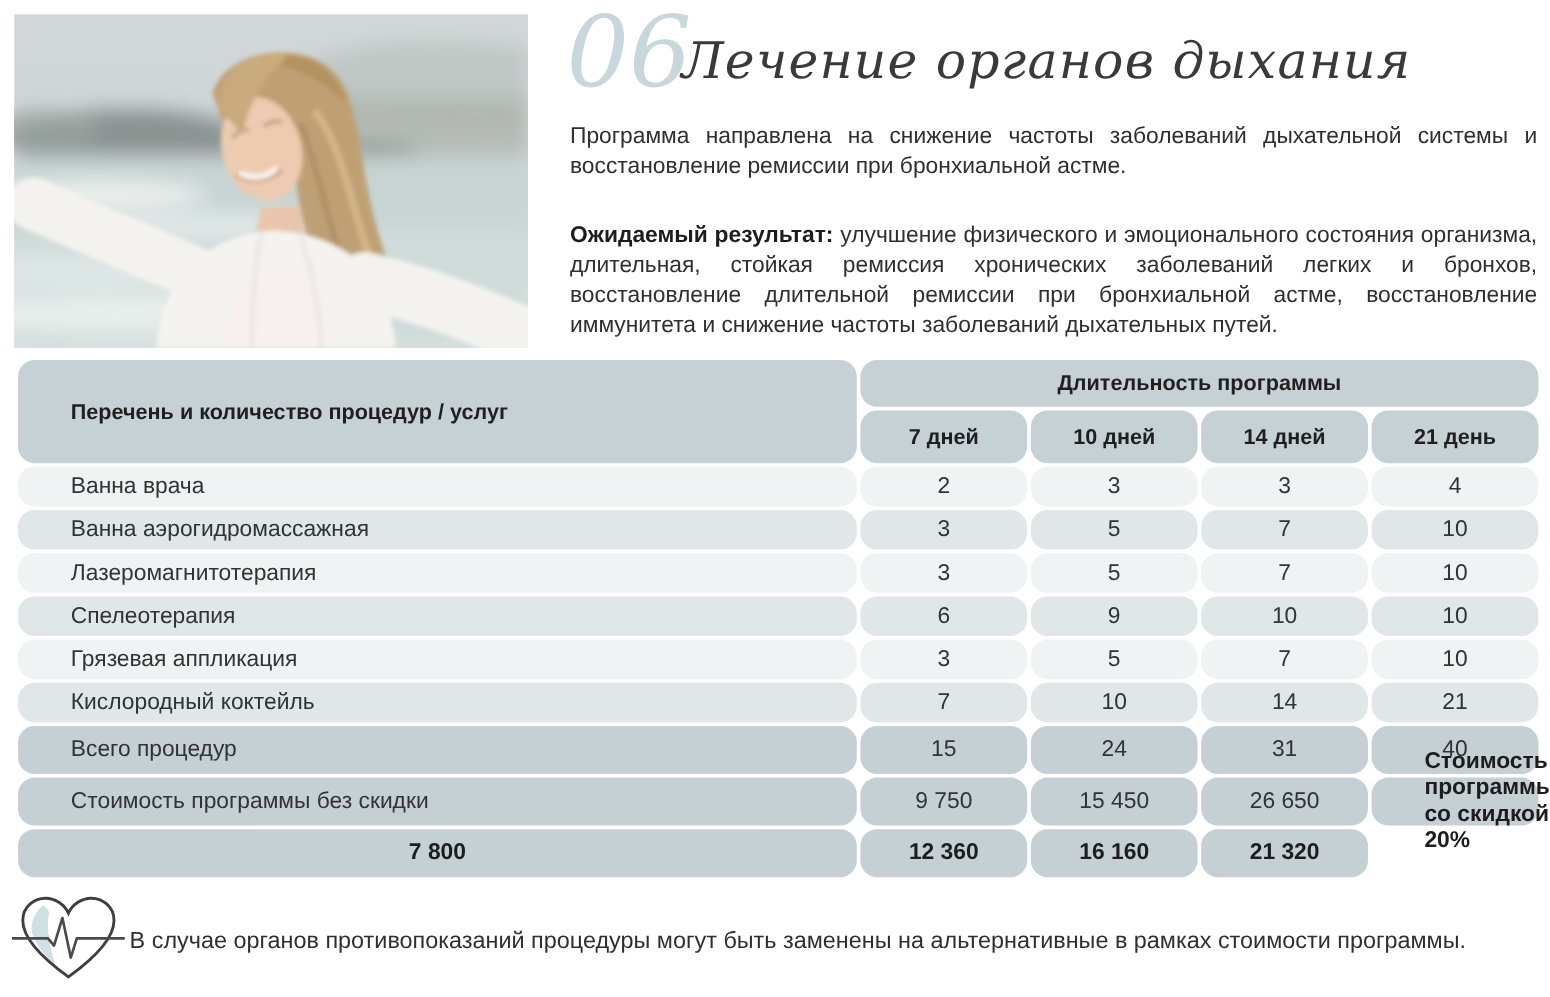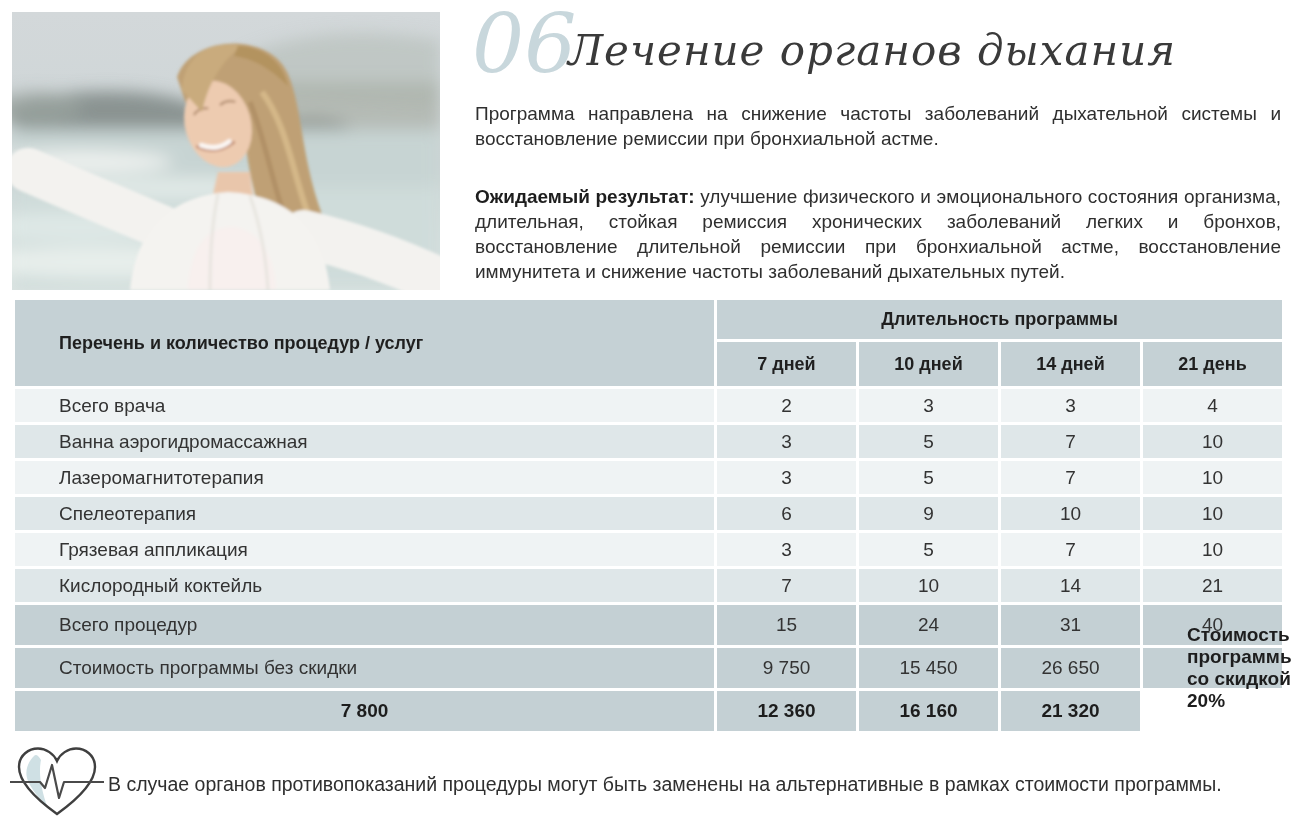--- a/index.html
+++ b/index.html
@@ -18,21 +18,21 @@
        font-weight:400;font-size:42px;color:var(--title);letter-spacing:1px;white-space:nowrap;}
   .para{position:absolute;left:475px;width:806px;font-size:19px;line-height:25px;
         text-align:justify;color:var(--text);}
   .para.p1{top:101px;}
   .para.p2{top:184px;}
   .para b{color:#1d1d1d;}
   .table{position:absolute;left:15px;top:300px;width:1268px;display:grid;
          grid-template-columns:699px 139px 139px 139px 139px;
          grid-template-rows:39px 44px repeat(6,33px) repeat(3,40px);
          gap:3px;}
-  .cell{display:flex;align-items:center;justify-content:center;font-size:19px;color:#333;}
+  .cell{display:flex;align-items:center;justify-content:center;font-size:19px;color:#333;border-radius:14px;}
   .cell.name{justify-content:flex-start;padding-left:44px;}
   .cell.h{background:var(--header-bg);font-weight:bold;font-size:18px;color:#1f1f1f;}
   .cell.corner{grid-column:1;grid-row:1 / span 2;}
   .cell.span4{grid-column:2 / span 4;grid-row:1;}
   .cell.light{background:var(--row-light);}
   .cell.mid{background:var(--row-mid);}
   .cell.total{background:var(--row-total);}
   .cell.bold{font-weight:bold;color:#1d1d1d;}
   .footer{position:absolute;left:10px;top:742px;right:12px;height:84px;display:flex;align-items:center;}
   .footer .icon{flex:0 0 auto;width:94px;height:80px;}
@@ -115,21 +115,21 @@
   <p class="para p2"><b>Ожидаемый результат:</b><span> улучшение физического и эмоционального состояния организма, длительная, стойкая ремиссия хронических заболеваний легких и бронхов, восстановление длительной ремиссии при бронхиальной астме, восстановление иммунитета и снижение частоты заболеваний дыхательных путей.</span></p>
 
   <div class="table" id="program-table">
     <div class="cell h name corner">Перечень и количество процедур / услуг</div>
     <div class="cell h span4">Длительность программы</div>
     <div class="cell h">7 дней</div>
     <div class="cell h">10 дней</div>
     <div class="cell h">14 дней</div>
     <div class="cell h">21 день</div>
 
-  <div class="cell name light">Всего врача</div>
+  <div class="cell name light">Ванна врача</div>
       <div class="cell val light">2</div>
       <div class="cell val light">3</div>
       <div class="cell val light">3</div>
       <div class="cell val light">4</div>
       <div class="cell name mid">Ванна аэрогидромассажная</div>
       <div class="cell val mid">3</div>
       <div class="cell val mid">5</div>
       <div class="cell val mid">7</div>
       <div class="cell val mid">10</div>
       <div class="cell name light">Лазеромагнитотерапия</div>

